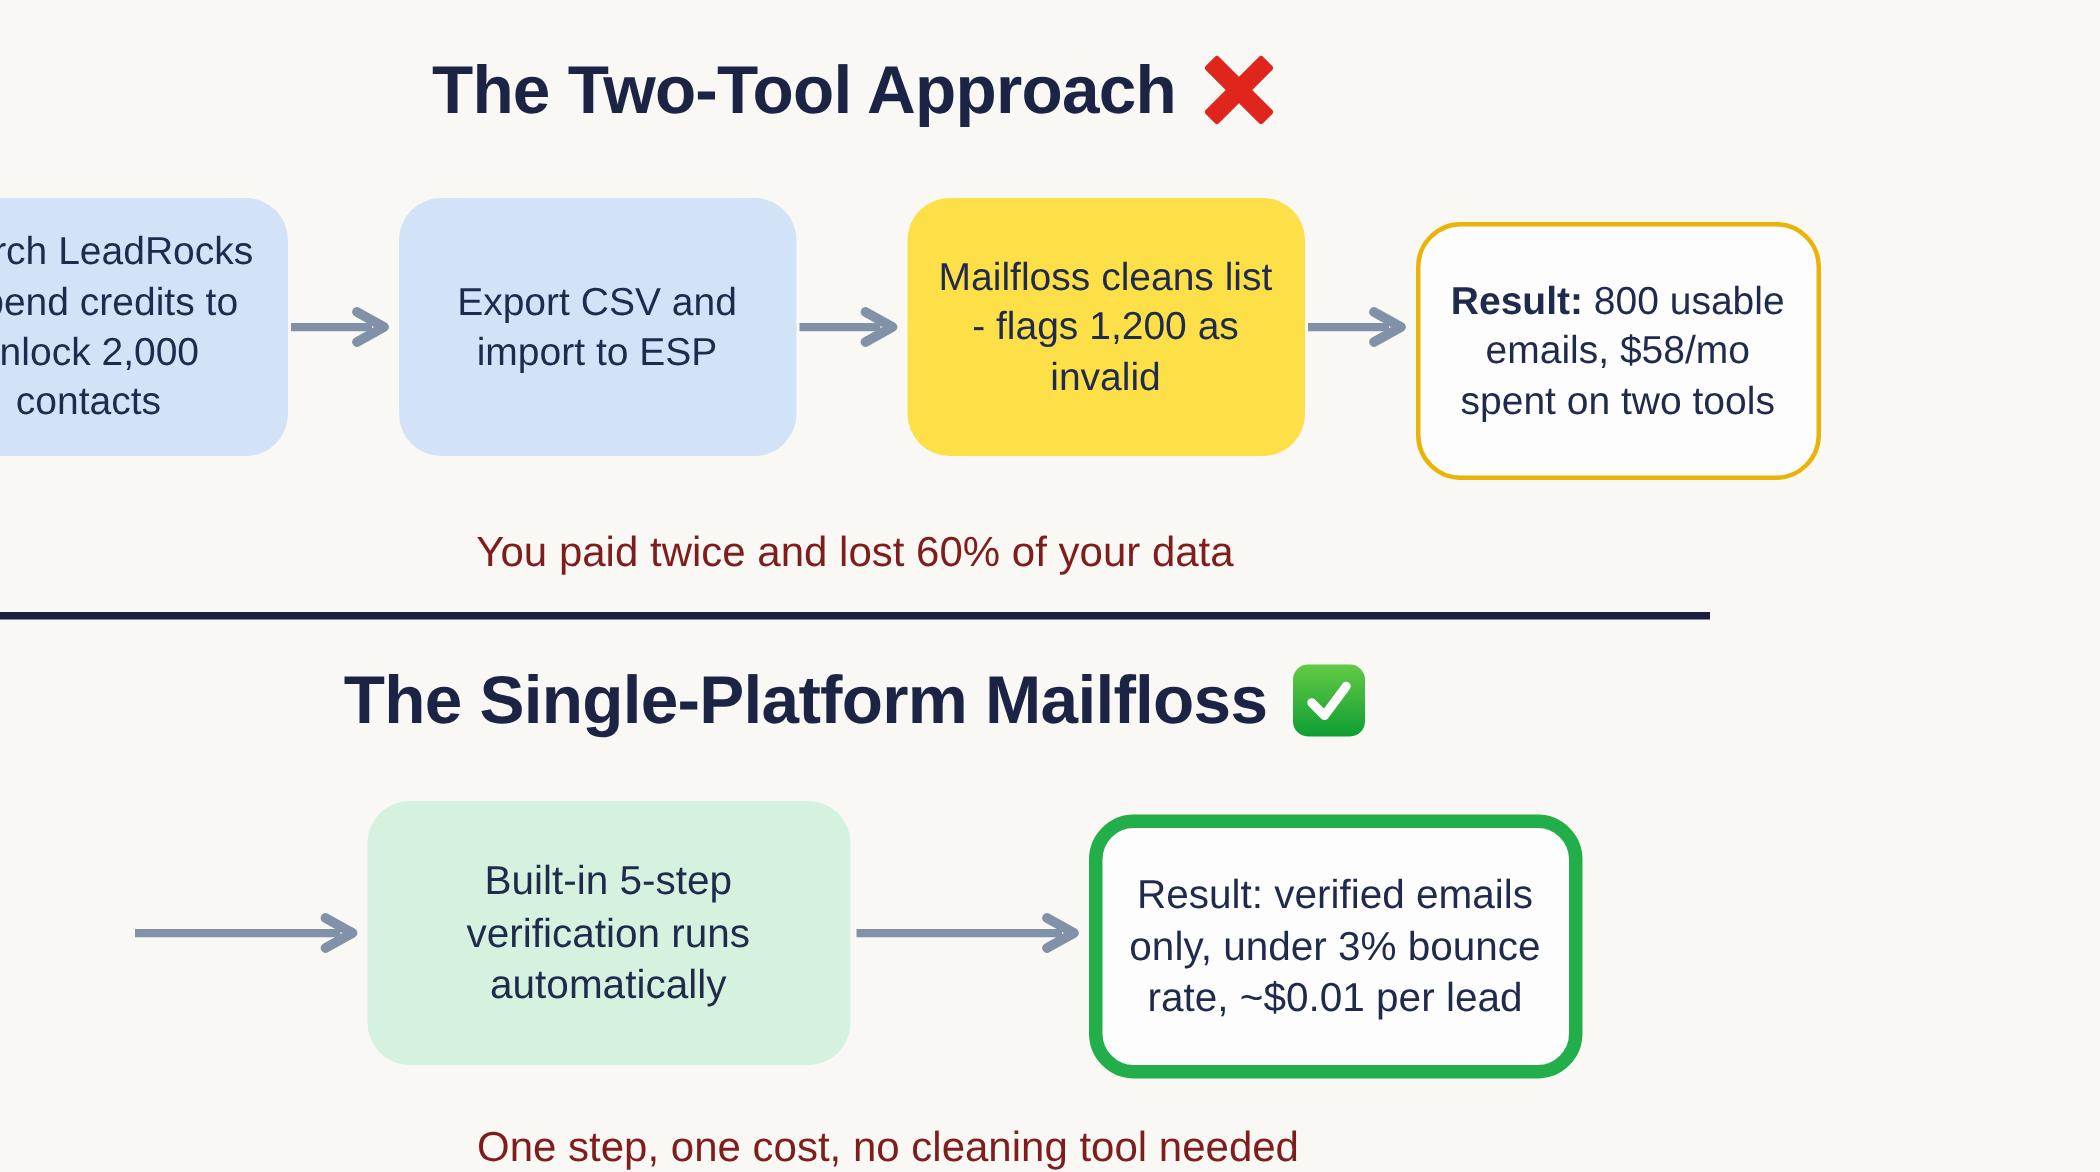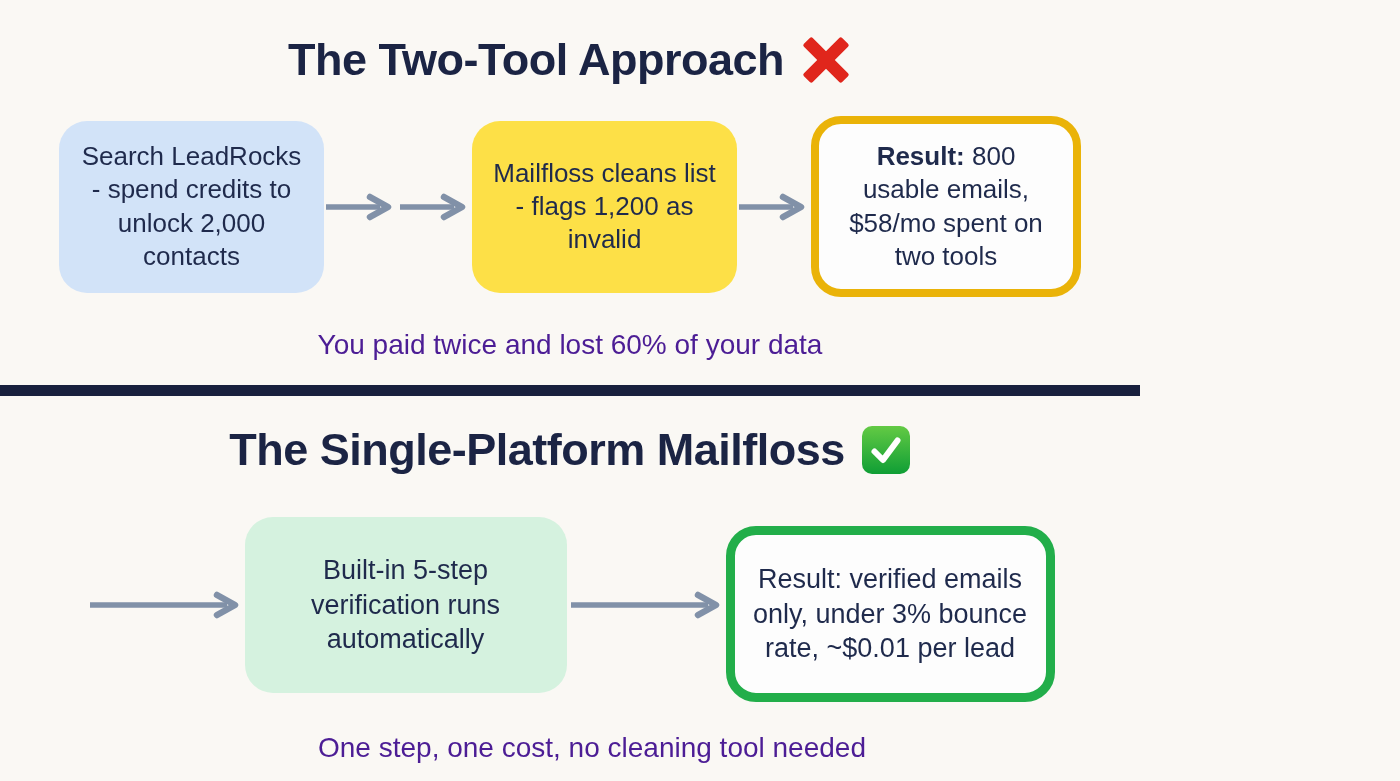--- a/index.html
+++ b/index.html
@@ -56,36 +56,37 @@
   .flow-bottom .box { width: 322px; min-height: 176px; font-size: 27px; }
 
   .box-result {
     background: #fdfdfd;
     border-radius: 30px;
     padding: 16px 18px;
   }
   .result-red {
     width: 270px !important;
     min-height: 184px;
-    border: 8px solid #eab308;
+    border: 3px solid #eab308;
+    margin-top: 32px;
   }
   .result-green {
     width: 329px !important;
     min-height: 196px;
     border: 9px solid #22ae4a;
     margin-top: 18px;
   }
   .bold { font-weight: 700; }
 
   .arrow { flex-shrink: 0; display: block; }
 
   .caption {
     text-align: center;
     font-size: 28px;
-    color: #4c1d95;
+    color: #7f1d1d;
   }
   .caption-top { margin-top: 32px; }
   .caption-bottom { margin-top: 30px; padding-left: 44px; }
 
   .divider {
     width: 100%;
     height: 11px;
     background: #18203d;
     margin-top: 24px;
   }
@@ -111,20 +112,23 @@
     <div class="flow flow-top">
       <div class="box box-blue">
         <span>Search LeadRocks - spend credits to unlock 2,000 contacts</span>
       </div>
 
       <svg class="arrow" width="74" height="28" viewBox="0 0 74 28">
         <path d="M2 14 H56" stroke="#8191a8" stroke-width="5.5" fill="none"></path>
         <path d="M46 4 L64 14 L46 24" stroke="#8191a8" stroke-width="6.5" fill="none" stroke-linejoin="round" stroke-linecap="round"></path>
       </svg>
 
+      <div class="box box-blue">
+        <span>Export CSV and import to ESP</span>
+      </div>
 
       <svg class="arrow" width="74" height="28" viewBox="0 0 74 28">
         <path d="M2 14 H56" stroke="#8191a8" stroke-width="5.5" fill="none"></path>
         <path d="M46 4 L64 14 L46 24" stroke="#8191a8" stroke-width="6.5" fill="none" stroke-linejoin="round" stroke-linecap="round"></path>
       </svg>
 
       <div class="box box-orange">
         <span>Mailfloss cleans list - flags 1,200 as invalid</span>
       </div>
 

